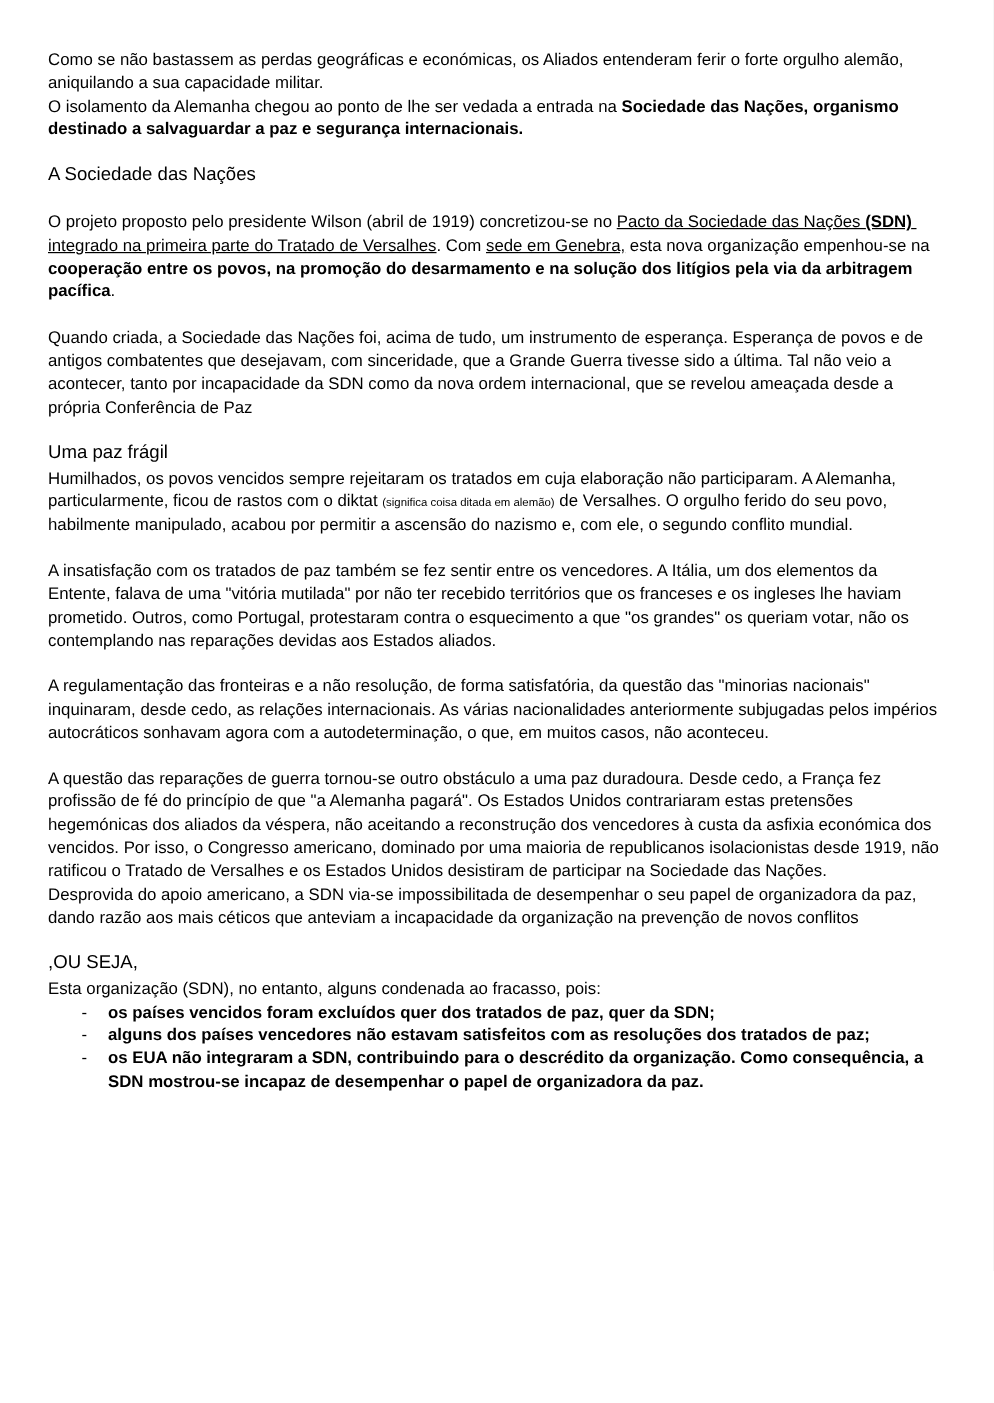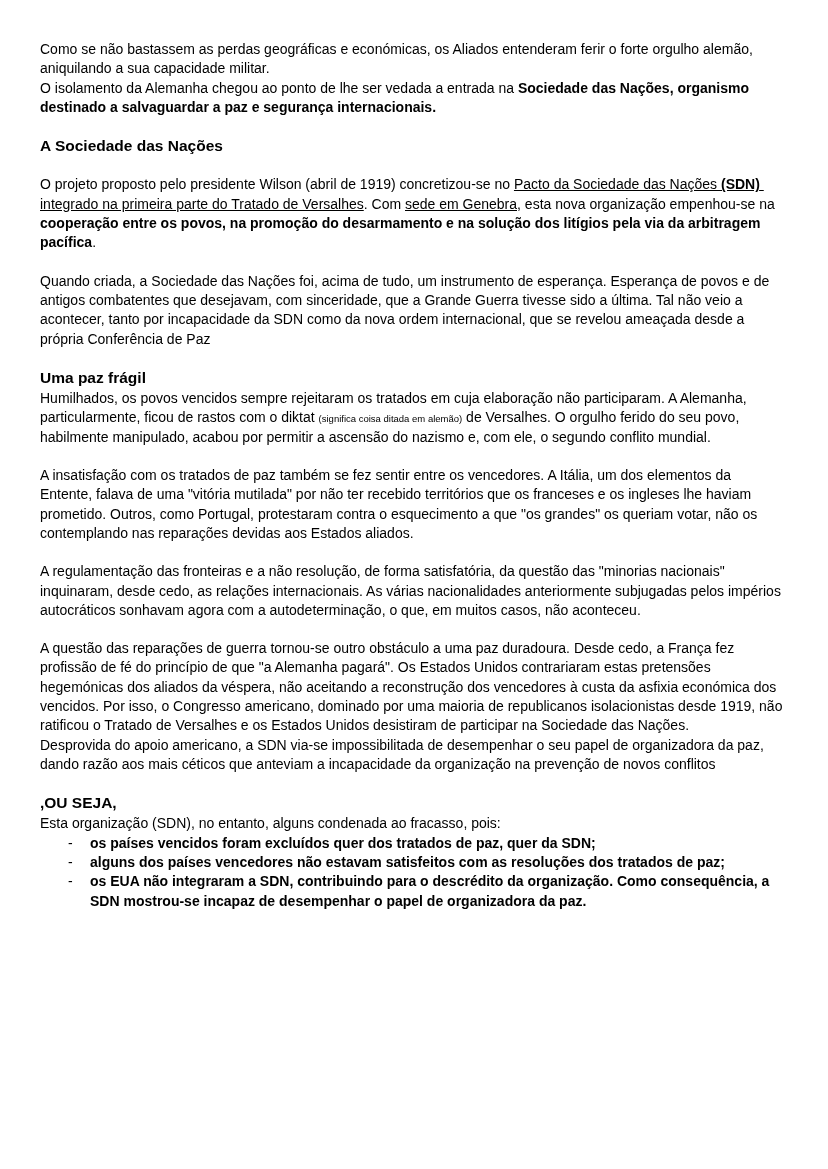--- a/index.html
+++ b/index.html
@@ -19,21 +19,21 @@
     line-height: 1.38;
     color: #000000;
   }
   .para {
     margin: 0 0 19px 0;
     white-space: pre-wrap;
   }
   .para.tight { margin-bottom: 0; }
   .heading {
     font-size: 15.5px;
-    font-weight: bold;
+    font-weight: normal;
     margin: 10px 0 19px 0;
     line-height: 1.3;
   }
   .heading.tight { margin-bottom: 1px; }
   .run.b { font-weight: bold; }
   .run.u { text-decoration: underline; }
   .run.sm { font-size: 9.5px; margin-top: 24px; }
   .dash-list {
     list-style: none;
     margin: 0 0 19px 0;

